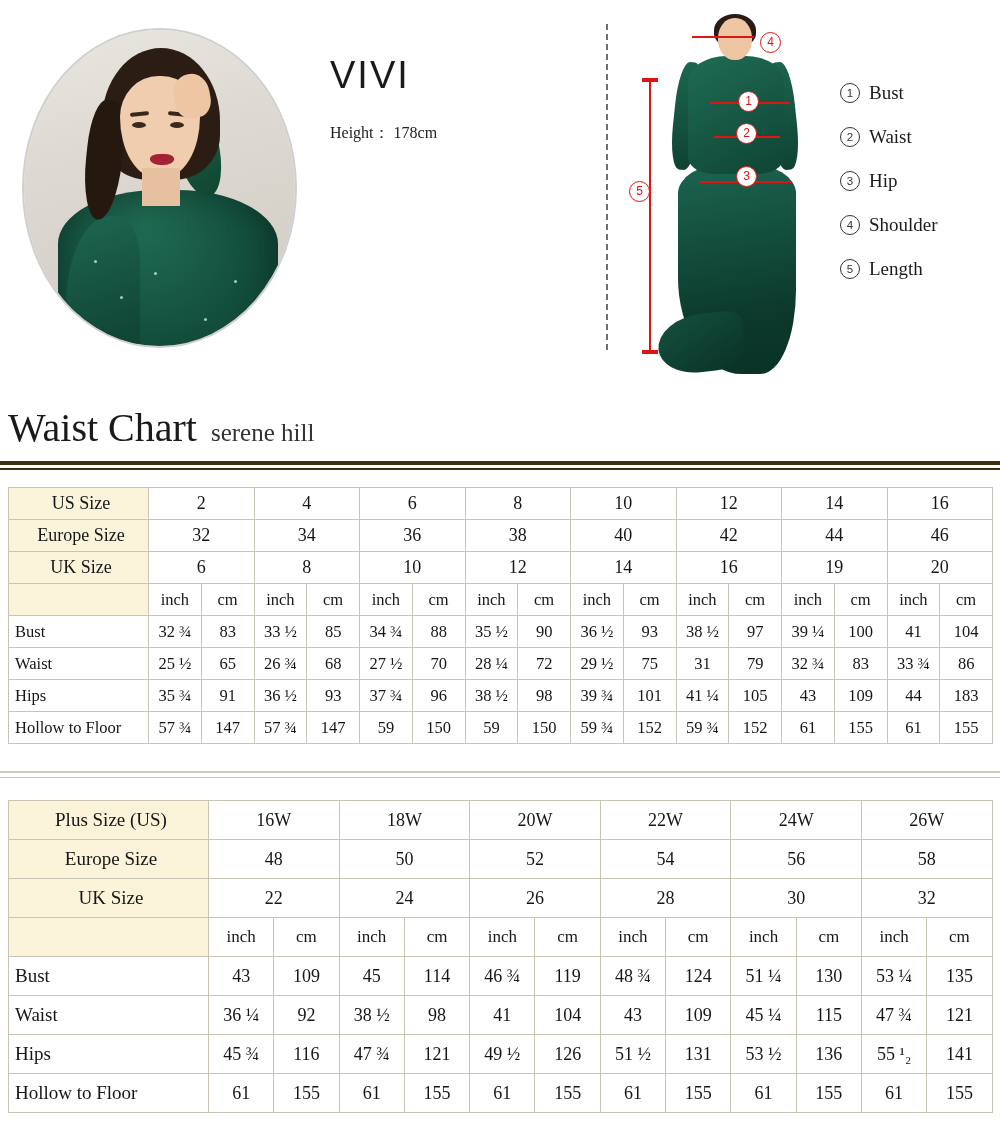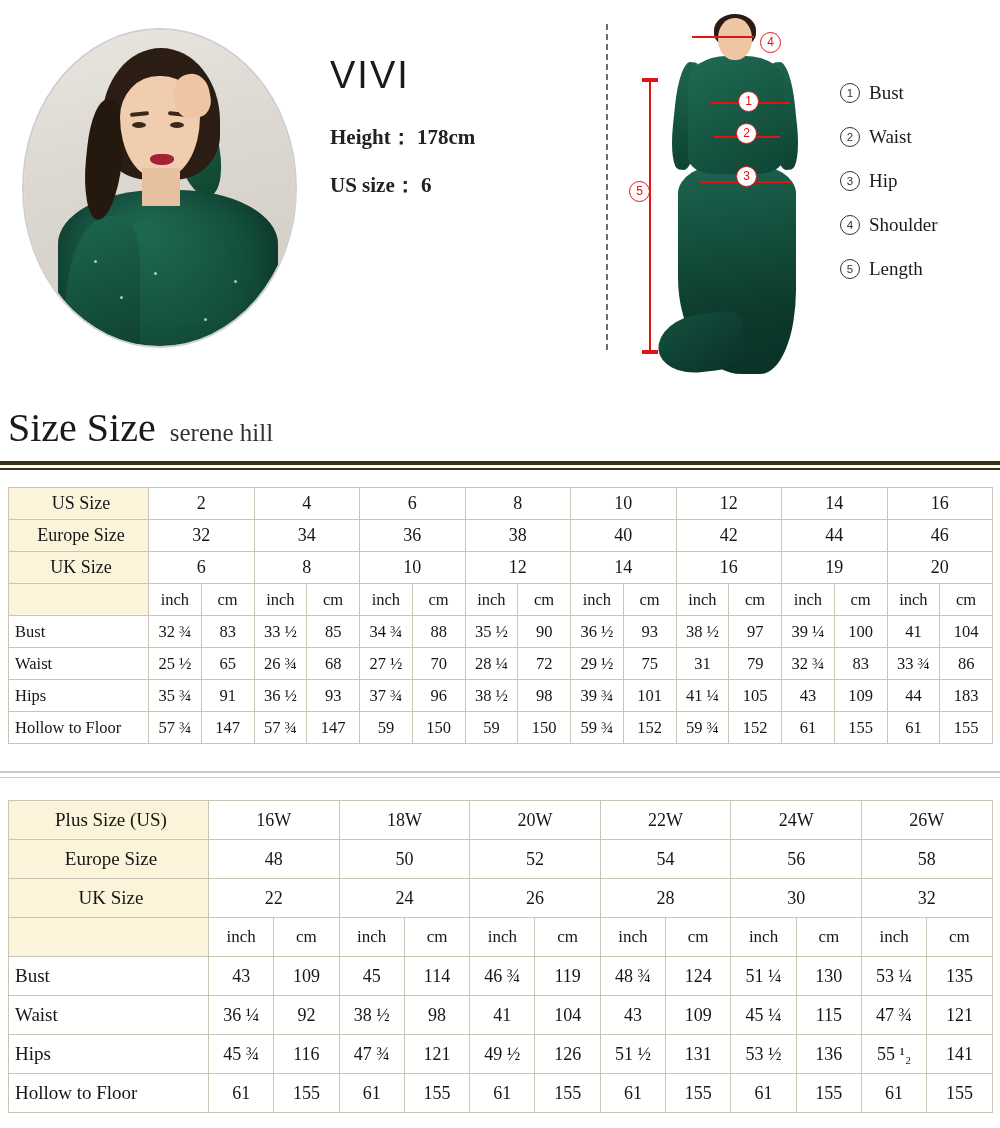--- a/index.html
+++ b/index.html
@@ -83,23 +83,22 @@
     transform: rotate(-10deg);
   }
   .m-sparkle { position:absolute; width:3px; height:3px; background:#d9f0e4; border-radius:50%; opacity:.75; }
 
   .info-block { position: absolute; left: 330px; top: 54px; width: 280px; }
   .brand-name {
     font-size: 38px; letter-spacing: 2px; color: #1a1a1a;
     font-family: Liberation Sans, sans-serif; margin: 0 0 26px 0;
   }
   .info-line {
-    font-size: 21px; color: #222; margin: 0 0 20px 0;
+    font-size: 16px; color: #222; margin: 0 0 20px 0;
     white-space: nowrap;
-    font-weight: bold;
   }
   .info-line .lbl { color: #222; }
   .info-line .val { color: #222; }
 
   
   .diagram { position: absolute; left: 600px; top: 6px; width: 230px; height: 366px; }
   .dress-dash {
     position:absolute; left: 6px; top: 18px; bottom: 22px; width: 0;
     border-left: 2px dashed #6d6d6d;
   }
@@ -234,24 +233,20 @@
         <div class="m-sparkle" style="left:60px;top:300px"></div>
       </div>
     </div>
 
     <div class="info-block">
       <div class="brand-name">VIVI</div>
       <div class="info-line">
         <span class="lbl">Height：</span>
         <span class="val">178cm</span>
       </div>
-      <div class="info-line">
-        <span class="lbl">US size：</span>
-        <span class="val">6</span>
-      </div>
     </div>
 
     <div class="diagram">
       <div class="dress-dash"></div>
 
       <div class="dress-body">
         <div class="d-skirt"></div>
         <div class="d-train"></div>
         <div class="d-arm-l"></div>
         <div class="d-arm-r"></div>
@@ -294,21 +289,21 @@
         <span>Shoulder</span>
       </div>
       <div class="legend-item">
         <span class="legend-circ">5</span>
         <span>Length</span>
       </div>
     </div>
   </div>
 
   <div class="chart-title-row">
-    <span class="chart-title">Size Size</span>
+    <span class="chart-title">Waist Chart</span>
     <span class="chart-sub">serene hill</span>
   </div>
   <div class="rule-thick"></div>
   <div class="rule-thin"></div>
 
   <table class="sz" id="table1">
     <colgroup>
       <col style="width:140px">
       <col span="16" style="width:52.75px">
     </colgroup>

